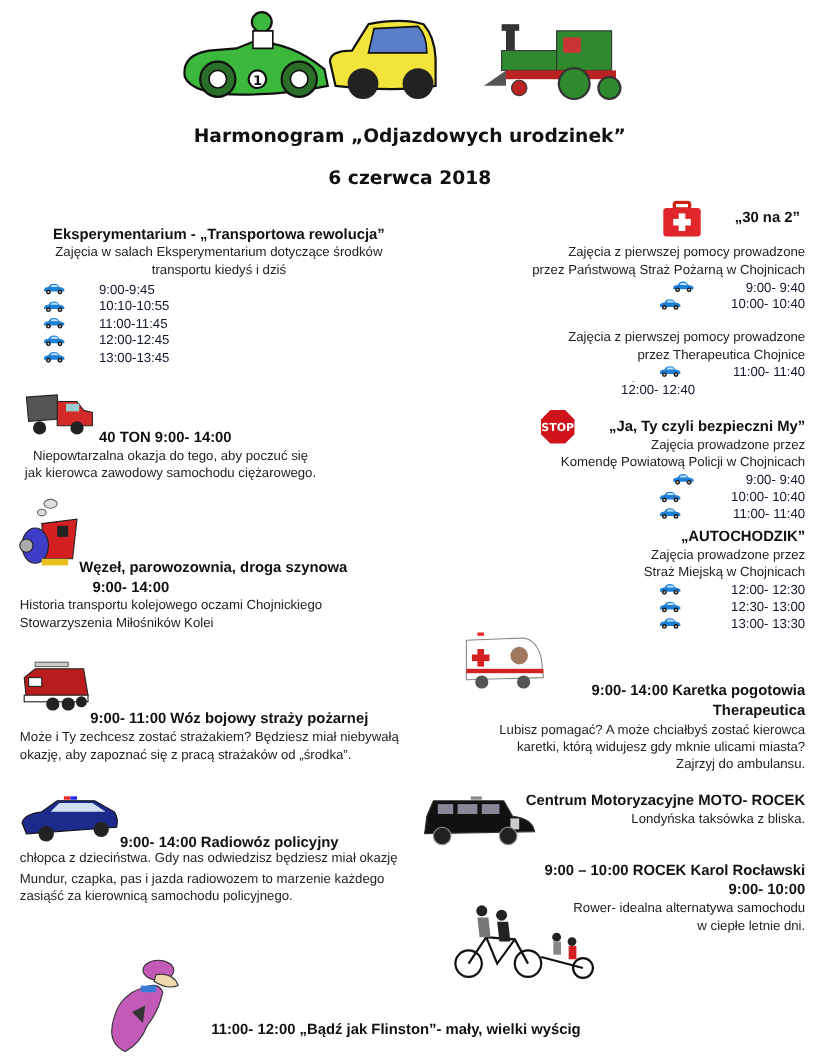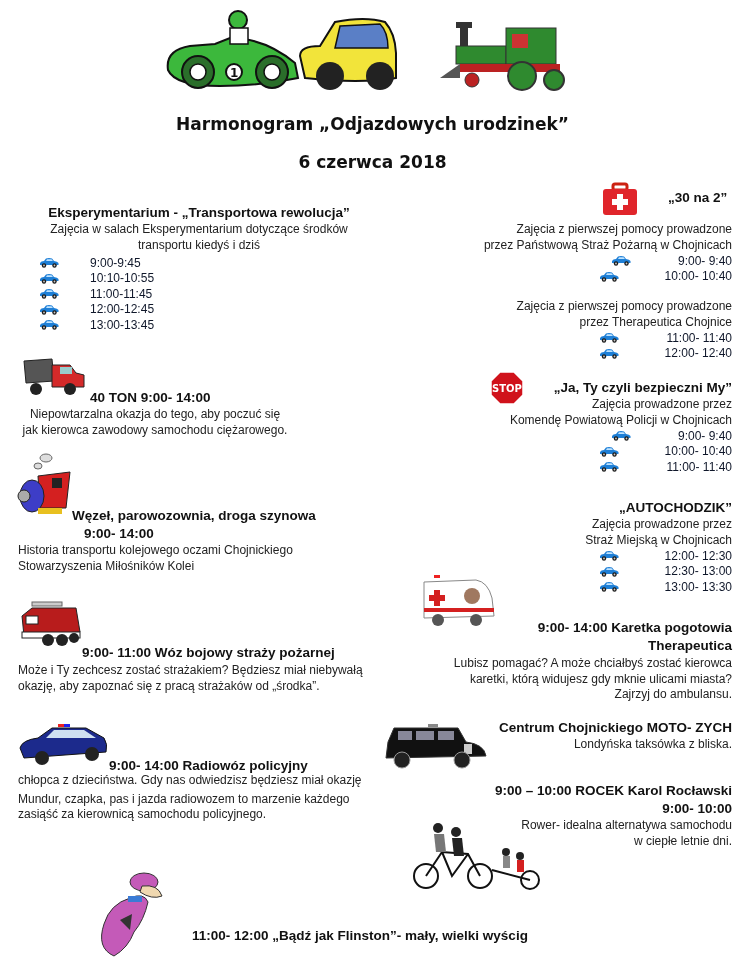--- a/index.html
+++ b/index.html
@@ -192,21 +192,21 @@
     </div>
   <div style="height:15px;"></div>
   <div class="t right">Zajęcia z pierwszej pomocy prowadzone</div>
   <div class="t right">przez Therapeutica Chojnice</div>
   <div class="row" style="justify-content:flex-end;">
       <svg class="car">
         <use href="#bluecar"></use>
       </svg>
       <span class="time right" style="width:112px">11:00- 11:40</span>
     </div>
-  <div class="row" style="justify-content:flex-end;">
+  <div class="row" style="justify-content:flex-end;flex-direction:column;">
       <svg class="car">
         <use href="#bluecar"></use>
       </svg>
       <span class="time right" style="width:112px">12:00- 12:40</span>
     </div>
 </div>
 
 <svg class="abs" style="left:490px;top:371px;" width="34" height="34" viewBox="0 0 34 34">
   <polygon points="10,1 24,1 33,10 33,24 24,33 10,33 1,24 1,10" fill="#d0121b" stroke="#fff" stroke-width="1.5"></polygon>
   <text x="17" y="21" text-anchor="middle" font-size="10" font-weight="bold" font-family="DejaVu Sans, sans-serif" fill="#fff">STOP</text>
@@ -228,21 +228,21 @@
       <span class="time right" style="width:112px">10:00- 10:40</span>
     </div>
   <div class="row" style="justify-content:flex-end;">
       <svg class="car">
         <use href="#bluecar"></use>
       </svg>
       <span class="time right" style="width:112px">11:00- 11:40</span>
     </div>
 </div>
 
-<div class="abs" style="left:420px;top:500px;width:312px;">
+<div class="abs" style="left:420px;top:480px;width:312px;">
   <div class="h right">„AUTOCHODZIK”</div>
   <div class="t right" style="margin-top:2px;">Zajęcia prowadzone przez</div>
   <div class="t right">Straż Miejską w Chojnicach</div>
   <div class="row" style="justify-content:flex-end;">
       <svg class="car">
         <use href="#bluecar"></use>
       </svg>
       <span class="time right" style="width:112px">12:00- 12:30</span>
     </div>
   <div class="row" style="justify-content:flex-end;">
@@ -282,21 +282,21 @@
   <rect x="44" y="2" width="10" height="3" fill="#888"></rect>
   <path d="M4 20 L10 6 L74 6 L82 20 Q100 22 102 34 L2 36 Z" fill="#111" stroke="#333"></path>
   <rect x="14" y="9" width="14" height="9" fill="#889"></rect>
     <rect x="32" y="9" width="18" height="9" fill="#889"></rect>
     <rect x="54" y="9" width="16" height="9" fill="#889"></rect>
   <rect x="80" y="22" width="8" height="10" fill="#ccc"></rect>
   <circle cx="18" cy="38" r="8" fill="#222" stroke="#999"></circle>
     <circle cx="78" cy="38" r="8" fill="#222" stroke="#999"></circle>
 </svg>
 <div class="abs" style="left:420px;top:720px;width:312px;">
-  <div class="h right">Centrum Chojnickiego MOTO- ZYCH</div>
+  <div class="h right">Centrum Motoryzacyjne MOTO- ROCEK</div>
   <div class="t right" style="margin-top:2px;">Londyńska taksówka z bliska.</div>
 </div>
 
 <div class="abs" style="left:420px;top:783px;width:312px;">
   <div class="h right">9:00 – 10:00 ROCEK Karol Rocławski</div>
   <div class="h right" style="margin-top:3px;">9:00- 10:00</div>
   <div class="t right" style="margin-top:2px;">Rower- idealna alternatywa samochodu</div>
   <div class="t right">w ciepłe letnie dni.</div>
 </div>
 <svg class="abs" style="left:412px;top:822px;" width="132" height="70" viewBox="0 0 132 70">

